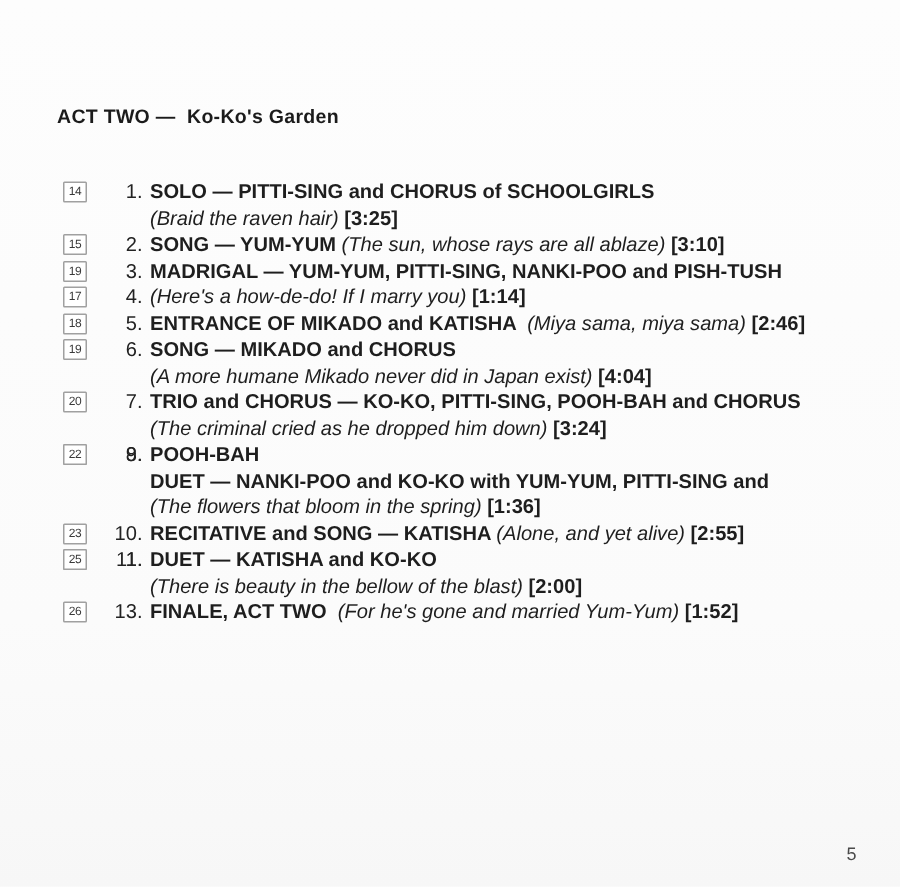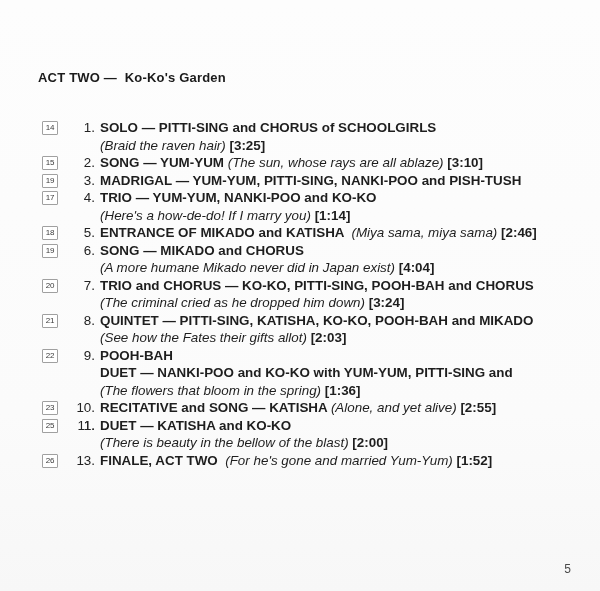--- a/index.html
+++ b/index.html
@@ -94,21 +94,20 @@
     <span class="num">3.</span>
     <div>
           <div class="line"><span class="s-b">MADRIGAL — YUM-YUM, PITTI-SING, NANKI-POO </span><span class="s-bi">and</span><span class="s-b"> PISH-TUSH</span></div>
         </div>
   </div>
 
   <div class="track">
     <span class="box">17</span>
     <span class="num">4.</span>
     <div>
-          <div class="line"><span class="s-b">TRIO — YUM-YUM, NANKI-POO </span><span class="s-bi">and</span><span class="s-b"> KO-KO</span></div>
           <div class="line"><span class="s-i">(Here's a how-de-do! If I marry you)</span><span class="s-r"> [1:14]</span></div>
         </div>
   </div>
 
   <div class="track">
     <span class="box">18</span>
     <span class="num">5.</span>
     <div>
           <div class="line"><span class="s-b">ENTRANCE OF MIKADO </span><span class="s-bi">and</span><span class="s-b"> KATISHA  </span><span class="s-i">(Miya sama, miya sama)</span><span class="s-r"> [2:46]</span></div>
         </div>
@@ -128,24 +127,20 @@
     <span class="num">7.</span>
     <div>
           <div class="line"><span class="s-b">TRIO </span><span class="s-bi">and</span><span class="s-b"> CHORUS — KO-KO, PITTI-SING, POOH-BAH </span><span class="s-bi">and</span><span class="s-b"> CHORUS</span></div>
           <div class="line"><span class="s-i">(The criminal cried as he dropped him down)</span><span class="s-r"> [3:24]</span></div>
         </div>
   </div>
 
   <div class="track">
     <span class="box">21</span>
     <span class="num">8.</span>
-    <div>
-          <div class="line"><span class="s-b">QUINTET — PITTI-SING, KATISHA, KO-KO, POOH-BAH </span><span class="s-bi">and</span><span class="s-b"> MIKADO</span></div>
-          <div class="line"><span class="s-i">(See how the Fates their gifts allot)</span><span class="s-r"> [2:03]</span></div>
-        </div>
   </div>
 
   <div class="track">
     <span class="box">22</span>
     <span class="num">9.</span>
     <div>
           <div class="line"><span class="s-b">POOH-BAH</span></div>
           <div class="line"><span class="s-b">DUET — NANKI-POO </span><span class="s-bi">and</span><span class="s-b"> KO-KO </span><span class="s-bi">with</span><span class="s-b"> YUM-YUM, PITTI-SING </span><span class="s-bi">and</span></div>
           <div class="line"><span class="s-i">(The flowers that bloom in the spring)</span><span class="s-r"> [1:36]</span></div>
         </div>

